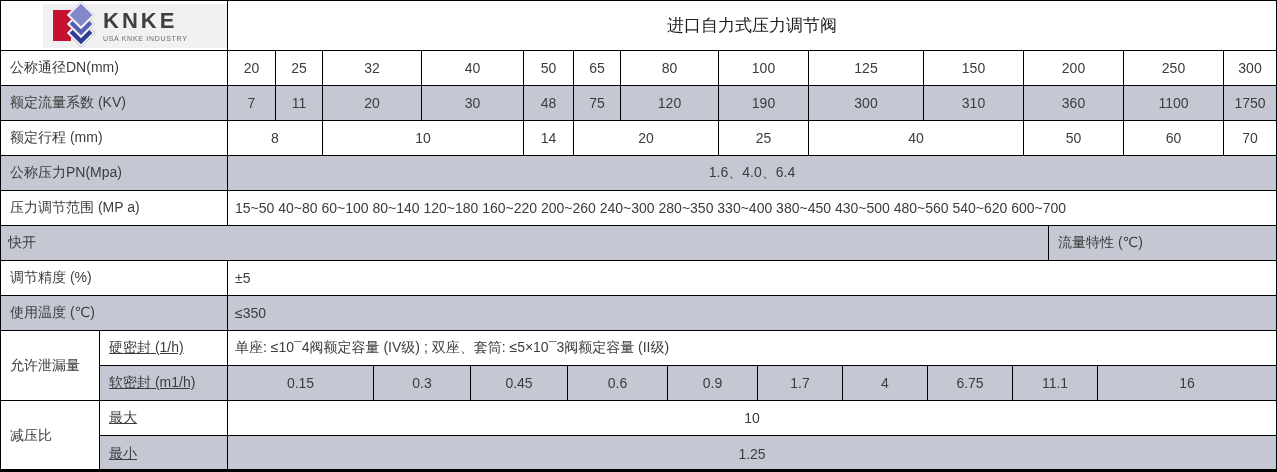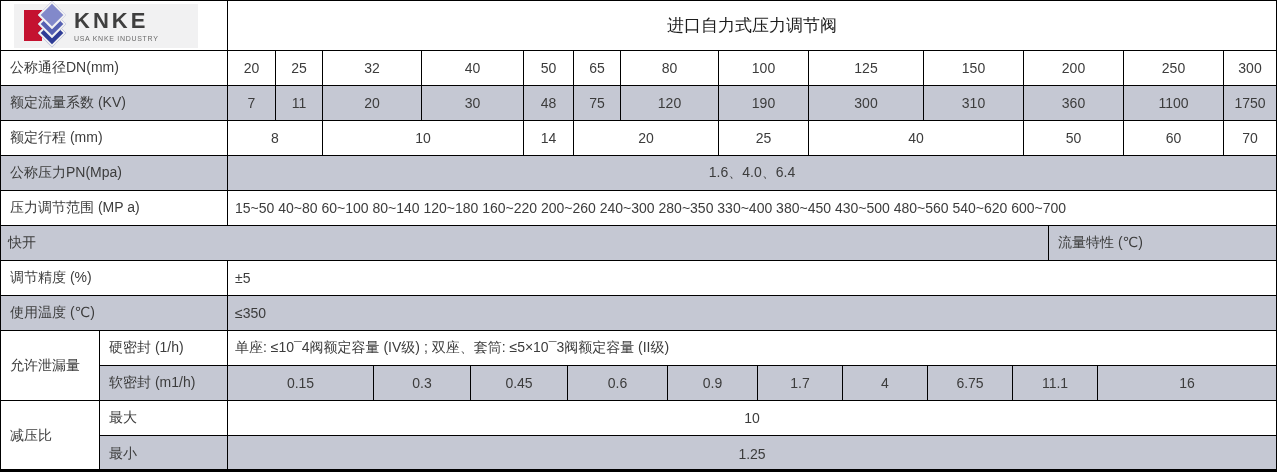--- a/index.html
+++ b/index.html
@@ -15,35 +15,35 @@
   .row.no-bb{border-bottom:none;}
   .row.fill{flex:1 1 auto;}
   .c{
     border-right:1px solid #000;box-sizing:border-box;
     display:flex;align-items:center;justify-content:center;
     overflow:hidden;white-space:nowrap;flex:0 0 auto;
   }
   .c.flex{flex:1 1 auto;}
   .c:last-child{border-right:none;}
   .lab{width:227px;justify-content:flex-start;padding-left:9px;}
-  .sublab{width:128px;justify-content:flex-start;padding-left:9px;}
+  .sublab{width:128px;justify-content:flex-start;padding-left:9px;text-decoration:underline;}
   .left{justify-content:flex-start;padding-left:7px;}
   .g{background:#c5c8d3;}
   .title-cell{font-size:17px;color:#1d1d1d;}
   .sect{display:flex;flex:0 0 auto;}
   .sect.fill{flex:1 1 auto;}
   .mainlab{
     width:99px;flex:0 0 auto;border-right:1px solid #000;box-sizing:border-box;
     display:flex;align-items:center;padding-left:9px;
   }
   .mainlab.bb{border-bottom:1px solid #000;}
   .sect-rows{flex:1 1 auto;display:flex;flex-direction:column;}
   .sect-rows .row{width:100%;}
   
-  .logo-cell{padding-left:13px;justify-content:flex-start;}
+  .logo-cell{padding-left:4px;justify-content:flex-end;}
   .logo{background:#f1f1f2;height:44px;width:184px;display:flex;align-items:center;padding:0 10px;box-sizing:border-box;}
   .logo-red{width:18px;height:31px;background:#c41230;flex:0 0 auto;}
   .logo-diamonds{position:relative;width:32px;height:40px;margin-left:-7px;flex:0 0 auto;}
   .d{position:absolute;width:16px;height:16px;left:7px;transform:rotate(45deg);border:2px solid #f1f1f2;box-sizing:content-box;}
   .d1{top:-1px;background:#8289ca;z-index:3;}
   .d2{top:8px;background:#5560b2;z-index:2;}
   .d3{top:17px;background:#2e3c96;z-index:1;}
   .logo-text{margin-left:7px;min-width:0;}
   .logo-name{font-size:22px;font-weight:bold;color:#3f3f3f;letter-spacing:3px;line-height:1;}
   .logo-tag{font-size:7px;color:#6a6a6a;letter-spacing:0.1em;margin-top:3px;}

